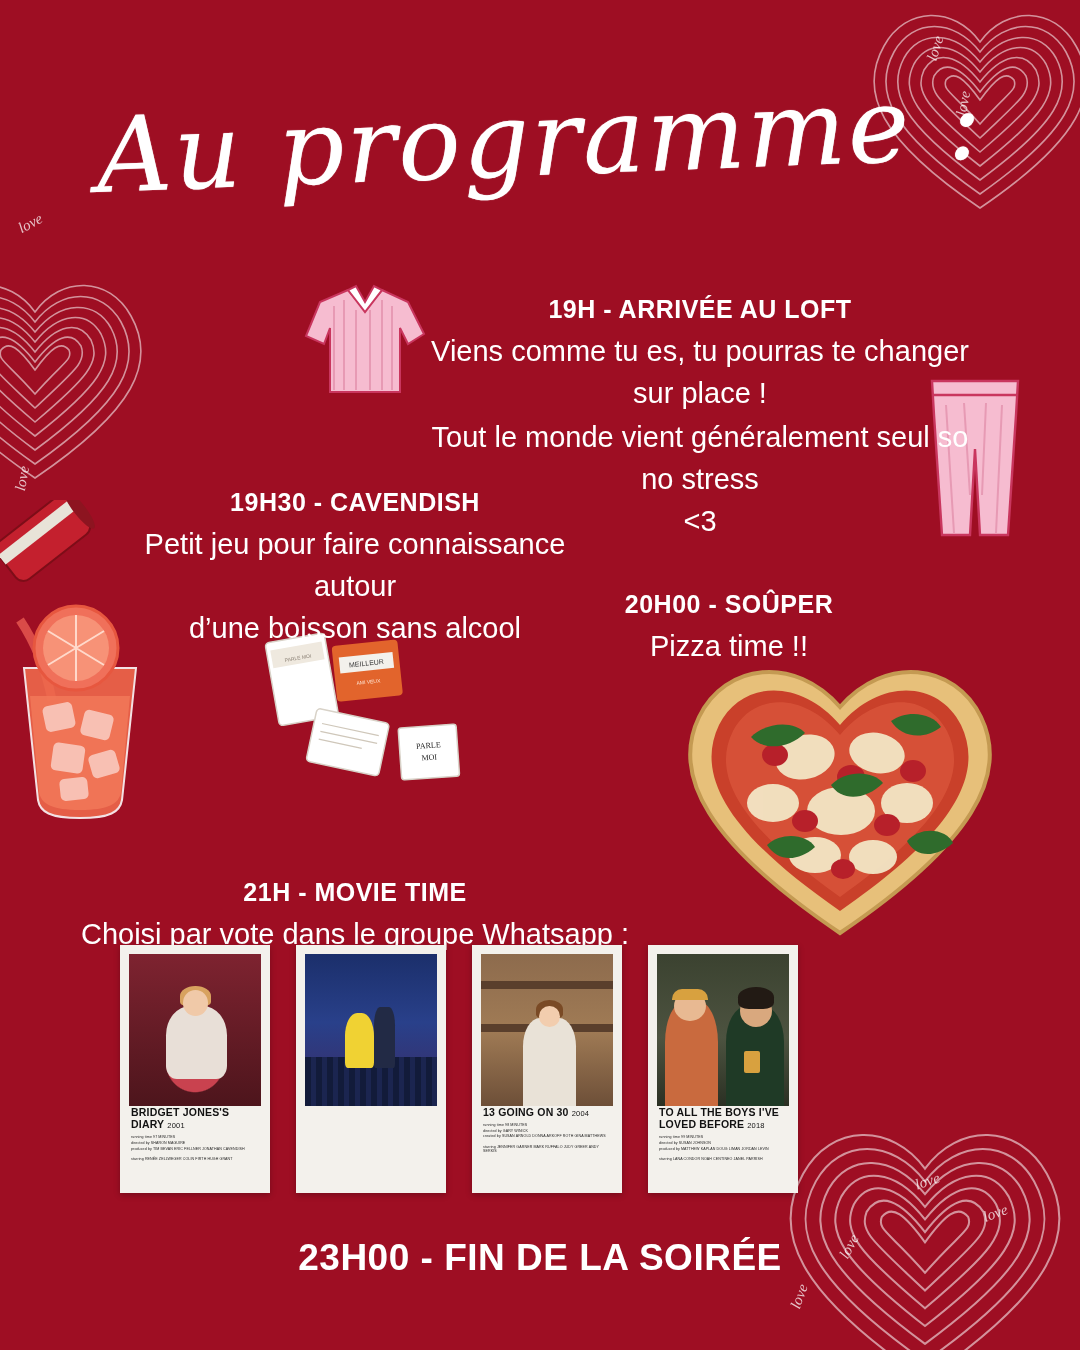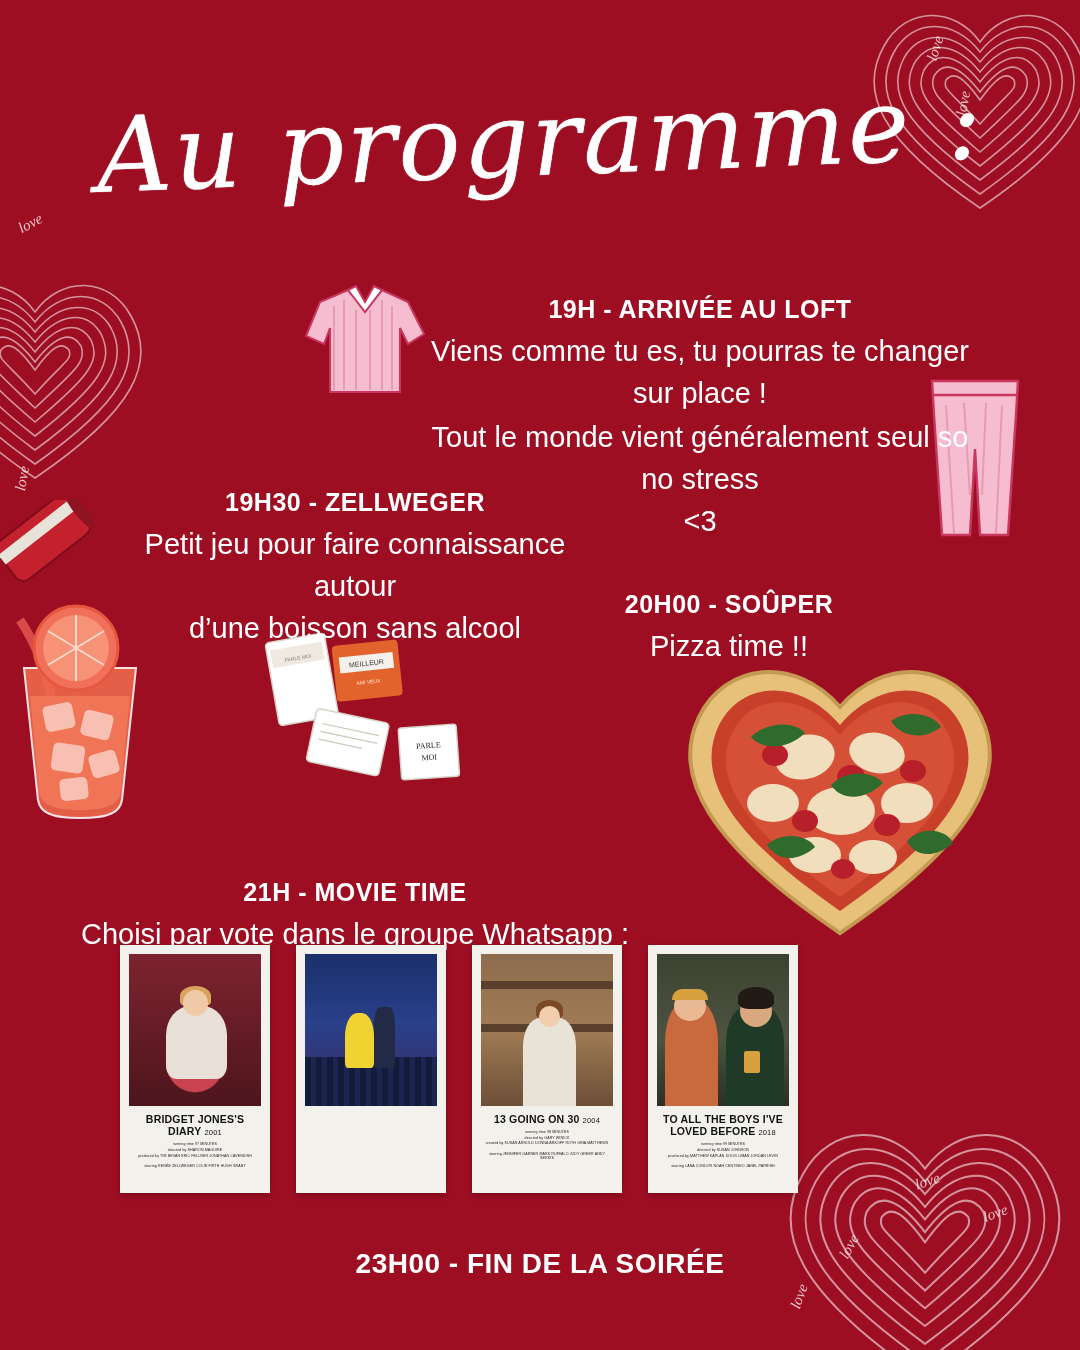--- a/index.html
+++ b/index.html
@@ -69,21 +69,21 @@
     line-height: 1.45;
     margin-top: 6px;
   }
 
   
   #b-arrivee  { top: 295px; left: 420px; width: 560px; text-align: center; }
   #b-ice      { top: 488px; left: 120px; width: 470px; text-align: center; }
   #b-souper   { top: 590px; left: 519px; width: 420px; text-align: center; }
   #b-movie    { top: 878px; left: 75px; width: 560px; text-align: center; }
   #b-fin      { bottom: 70px; left: 0; width: 100%; text-align: center; }
-  #b-fin h2   { font-size: 28px; }
+  #b-fin h2   { font-size: 37px; }
 
   
   .art { position: absolute; pointer-events: none; }
 
   
   #art-pyjama-top { top: 280px; left: 300px; width: 130px; height: 125px; }
   
   #art-pyjama-pants { top: 375px; left: 920px; width: 110px; height: 165px; }
   
   #art-drink { top: 500px; left: -10px; width: 175px; height: 330px; }
@@ -111,23 +111,23 @@
     box-shadow: 0 2px 6px rgba(0,0,0,.25);
   }
   .poster .shot {
     width: 100%;
     height: 152px;
     position: relative;
     overflow: hidden;
   }
   .poster .meta {
     flex: 1;
-    padding: 7px 2px 0 2px;
+    padding: 0 2px 0 2px;
     color: #111;
-    text-align: center;
+    text-align: left;
   }
   .poster .ptitle {
     font-size: 10.5px;
     font-weight: 700;
     letter-spacing: .2px;
     line-height: 1.15;
     text-transform: uppercase;
   }
   .poster .pyear {
     font-size: 7.5px;
@@ -353,21 +353,21 @@
 </div>
 
 <section class="block" id="b-arrivee">
   <h2>19H - ARRIVÉE AU LOFT</h2>
   <p>Viens comme tu es, tu pourras te changer sur place !</p>
   <p style="margin-top:2px">Tout le monde vient généralement seul so no stress</p>
   <p style="margin-top:0">&lt;3</p>
 </section>
 
 <section class="block" id="b-ice">
-  <h2>19H30 - ZELLWEGER</h2>
+  <h2>19H30 - CAVENDISH</h2>
   <p>Petit jeu pour faire connaissance autour</p>
   <p style="margin-top:0">d’une boisson sans alcool</p>
 </section>
 
 <section class="block" id="b-souper">
   <h2>20H00 - SOÛPER</h2>
   <p>Pizza time !!</p>
 </section>
 
 <section class="block" id="b-movie">

